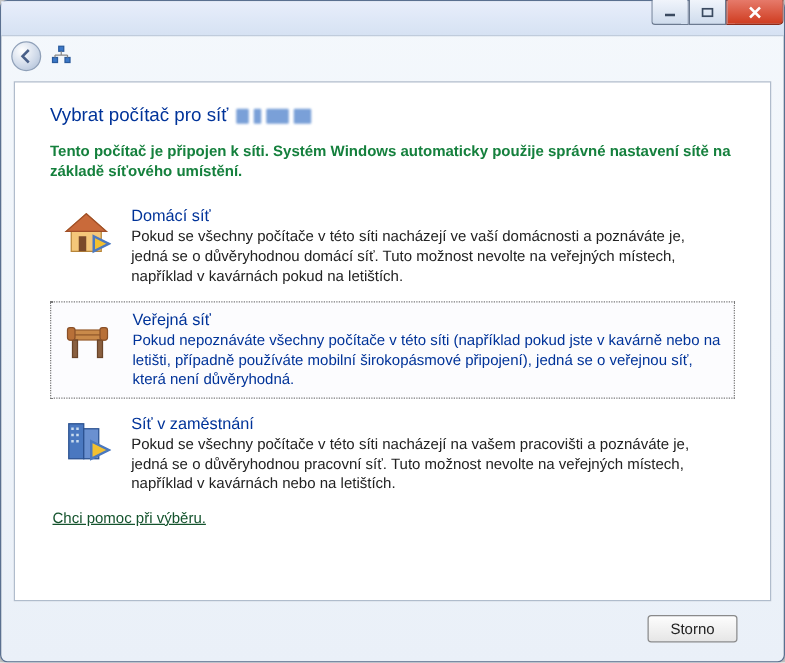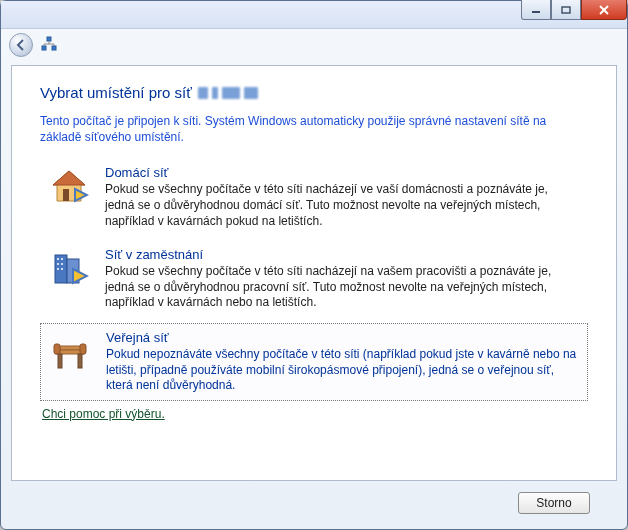--- a/index.html
+++ b/index.html
@@ -92,23 +92,24 @@
     gap: 6px;
   }
   .blurred {
     display:inline-flex; gap:4px;
   }
   .blurred span {
     display:inline-block; background:#7aa0d8; height:12px;
     filter: blur(1px); border-radius:1px;
   }
   .intro {
-    color: #1d4ed8;
+    color: #15803d;
     line-height: 1.35;
     margin-bottom: 14px;
+    font-weight: bold;
   }
   .option {
     display: flex;
     gap: 15px;
     padding: 6px 8px;
     margin-bottom: 6px;
     cursor: pointer;
   }
   .option .iconcell {
     width: 42px; flex: 0 0 42px;
@@ -208,21 +209,21 @@
           <line x1="13" y1="10" x2="13" y2="8" stroke="#888"></line>
           <line x1="3" y1="8" x2="13" y2="8" stroke="#888"></line>
         </svg>
       </span>
     </div>
   </div>
 
   <div class="content">
 
     <div class="heading">
-      <span>Vybrat umístění pro síť</span>
+      <span>Vybrat počítač pro síť</span>
       <span class="blurred">
         <span style="width:10px"></span>
           <span style="width:6px"></span>
           <span style="width:18px"></span>
           <span style="width:14px"></span>
       </span>
     </div>
 
     <div class="intro">Tento počítač je připojen k síti. Systém Windows automaticky použije správné nastavení sítě na základě síťového umístění.</div>
 
@@ -232,20 +233,37 @@
           <polygon points="20,4 36,18 32,18 32,34 8,34 8,18 4,18" fill="#f4c77a" stroke="#b8863a"></polygon>
           <polygon points="20,4 36,18 4,18" fill="#c96a3a" stroke="#a04e28"></polygon>
           <rect x="14" y="22" width="6" height="12" fill="#7a4a2a"></rect>
           <path d="M26 22 L38 28 L26 34 Z" fill="#f2c030" stroke="#c89a20"></path>
           <path d="M26 22 L38 28 L26 34 Z" fill="none" stroke="#4a78c0" stroke-width="2"></path>
         </svg>
       </div>
       <div class="textcell">
         <div class="opt-title">Domácí síť</div>
         <div class="opt-desc">Pokud se všechny počítače v této síti nacházejí ve vaší domácnosti a poznáváte je, jedná se o důvěryhodnou domácí síť. Tuto možnost nevolte na veřejných místech, například v kavárnách pokud na letištích.</div>
+      </div>
+    </div>
+
+    <div class="option selected">
+      <div class="iconcell">
+        <svg width="40" height="40">
+          <rect x="6" y="14" width="28" height="4" fill="#c98a4a" stroke="#9a6030"></rect>
+          <rect x="6" y="18" width="28" height="4" fill="#c98a4a" stroke="#9a6030"></rect>
+          <rect x="8" y="22" width="4" height="14" fill="#8a6040" stroke="#6a4428"></rect>
+          <rect x="28" y="22" width="4" height="14" fill="#8a6040" stroke="#6a4428"></rect>
+          <rect x="4" y="12" width="6" height="10" rx="2" fill="#b87038" stroke="#8a5028"></rect>
+          <rect x="30" y="12" width="6" height="10" rx="2" fill="#b87038" stroke="#8a5028"></rect>
+        </svg>
+      </div>
+      <div class="textcell">
+        <div class="opt-title">Veřejná síť</div>
+        <div class="opt-desc">Pokud nepoznáváte všechny počítače v této síti (například pokud jste v kavárně nebo na letišti, případně používáte mobilní širokopásmové připojení), jedná se o veřejnou síť, která není důvěryhodná.</div>
       </div>
     </div>
 
     <div class="option">
       <div class="iconcell">
         <svg width="40" height="40">
           <rect x="6" y="6" width="12" height="28" fill="#4a78c0" stroke="#2a5090"></rect>
           <rect x="18" y="10" width="12" height="24" fill="#6a90d0" stroke="#2a5090"></rect>
           <rect x="8" y="9" width="2" height="2" fill="#cde"></rect>
             <rect x="12" y="9" width="2" height="2" fill="#cde"></rect>
@@ -256,37 +274,20 @@
           <path d="M24 20 L38 27 L24 34 Z" fill="#f2c030" stroke="#c89a20"></path>
           <path d="M24 20 L38 27 L24 34 Z" fill="none" stroke="#4a78c0" stroke-width="2"></path>
         </svg>
       </div>
       <div class="textcell">
         <div class="opt-title">Síť v zaměstnání</div>
         <div class="opt-desc">Pokud se všechny počítače v této síti nacházejí na vašem pracovišti a poznáváte je, jedná se o důvěryhodnou pracovní síť. Tuto možnost nevolte na veřejných místech, například v kavárnách nebo na letištích.</div>
       </div>
     </div>
 
-    <div class="option selected">
-      <div class="iconcell">
-        <svg width="40" height="40">
-          <rect x="6" y="14" width="28" height="4" fill="#c98a4a" stroke="#9a6030"></rect>
-          <rect x="6" y="18" width="28" height="4" fill="#c98a4a" stroke="#9a6030"></rect>
-          <rect x="8" y="22" width="4" height="14" fill="#8a6040" stroke="#6a4428"></rect>
-          <rect x="28" y="22" width="4" height="14" fill="#8a6040" stroke="#6a4428"></rect>
-          <rect x="4" y="12" width="6" height="10" rx="2" fill="#b87038" stroke="#8a5028"></rect>
-          <rect x="30" y="12" width="6" height="10" rx="2" fill="#b87038" stroke="#8a5028"></rect>
-        </svg>
-      </div>
-      <div class="textcell">
-        <div class="opt-title">Veřejná síť</div>
-        <div class="opt-desc">Pokud nepoznáváte všechny počítače v této síti (například pokud jste v kavárně nebo na letišti, případně používáte mobilní širokopásmové připojení), jedná se o veřejnou síť, která není důvěryhodná.</div>
-      </div>
-    </div>
-
 
     <div class="helplink">Chci pomoc při výběru.</div>
 
   </div>
 
   <div class="footer">
     <div class="btn">Storno</div>
   </div>
 
 </div>

